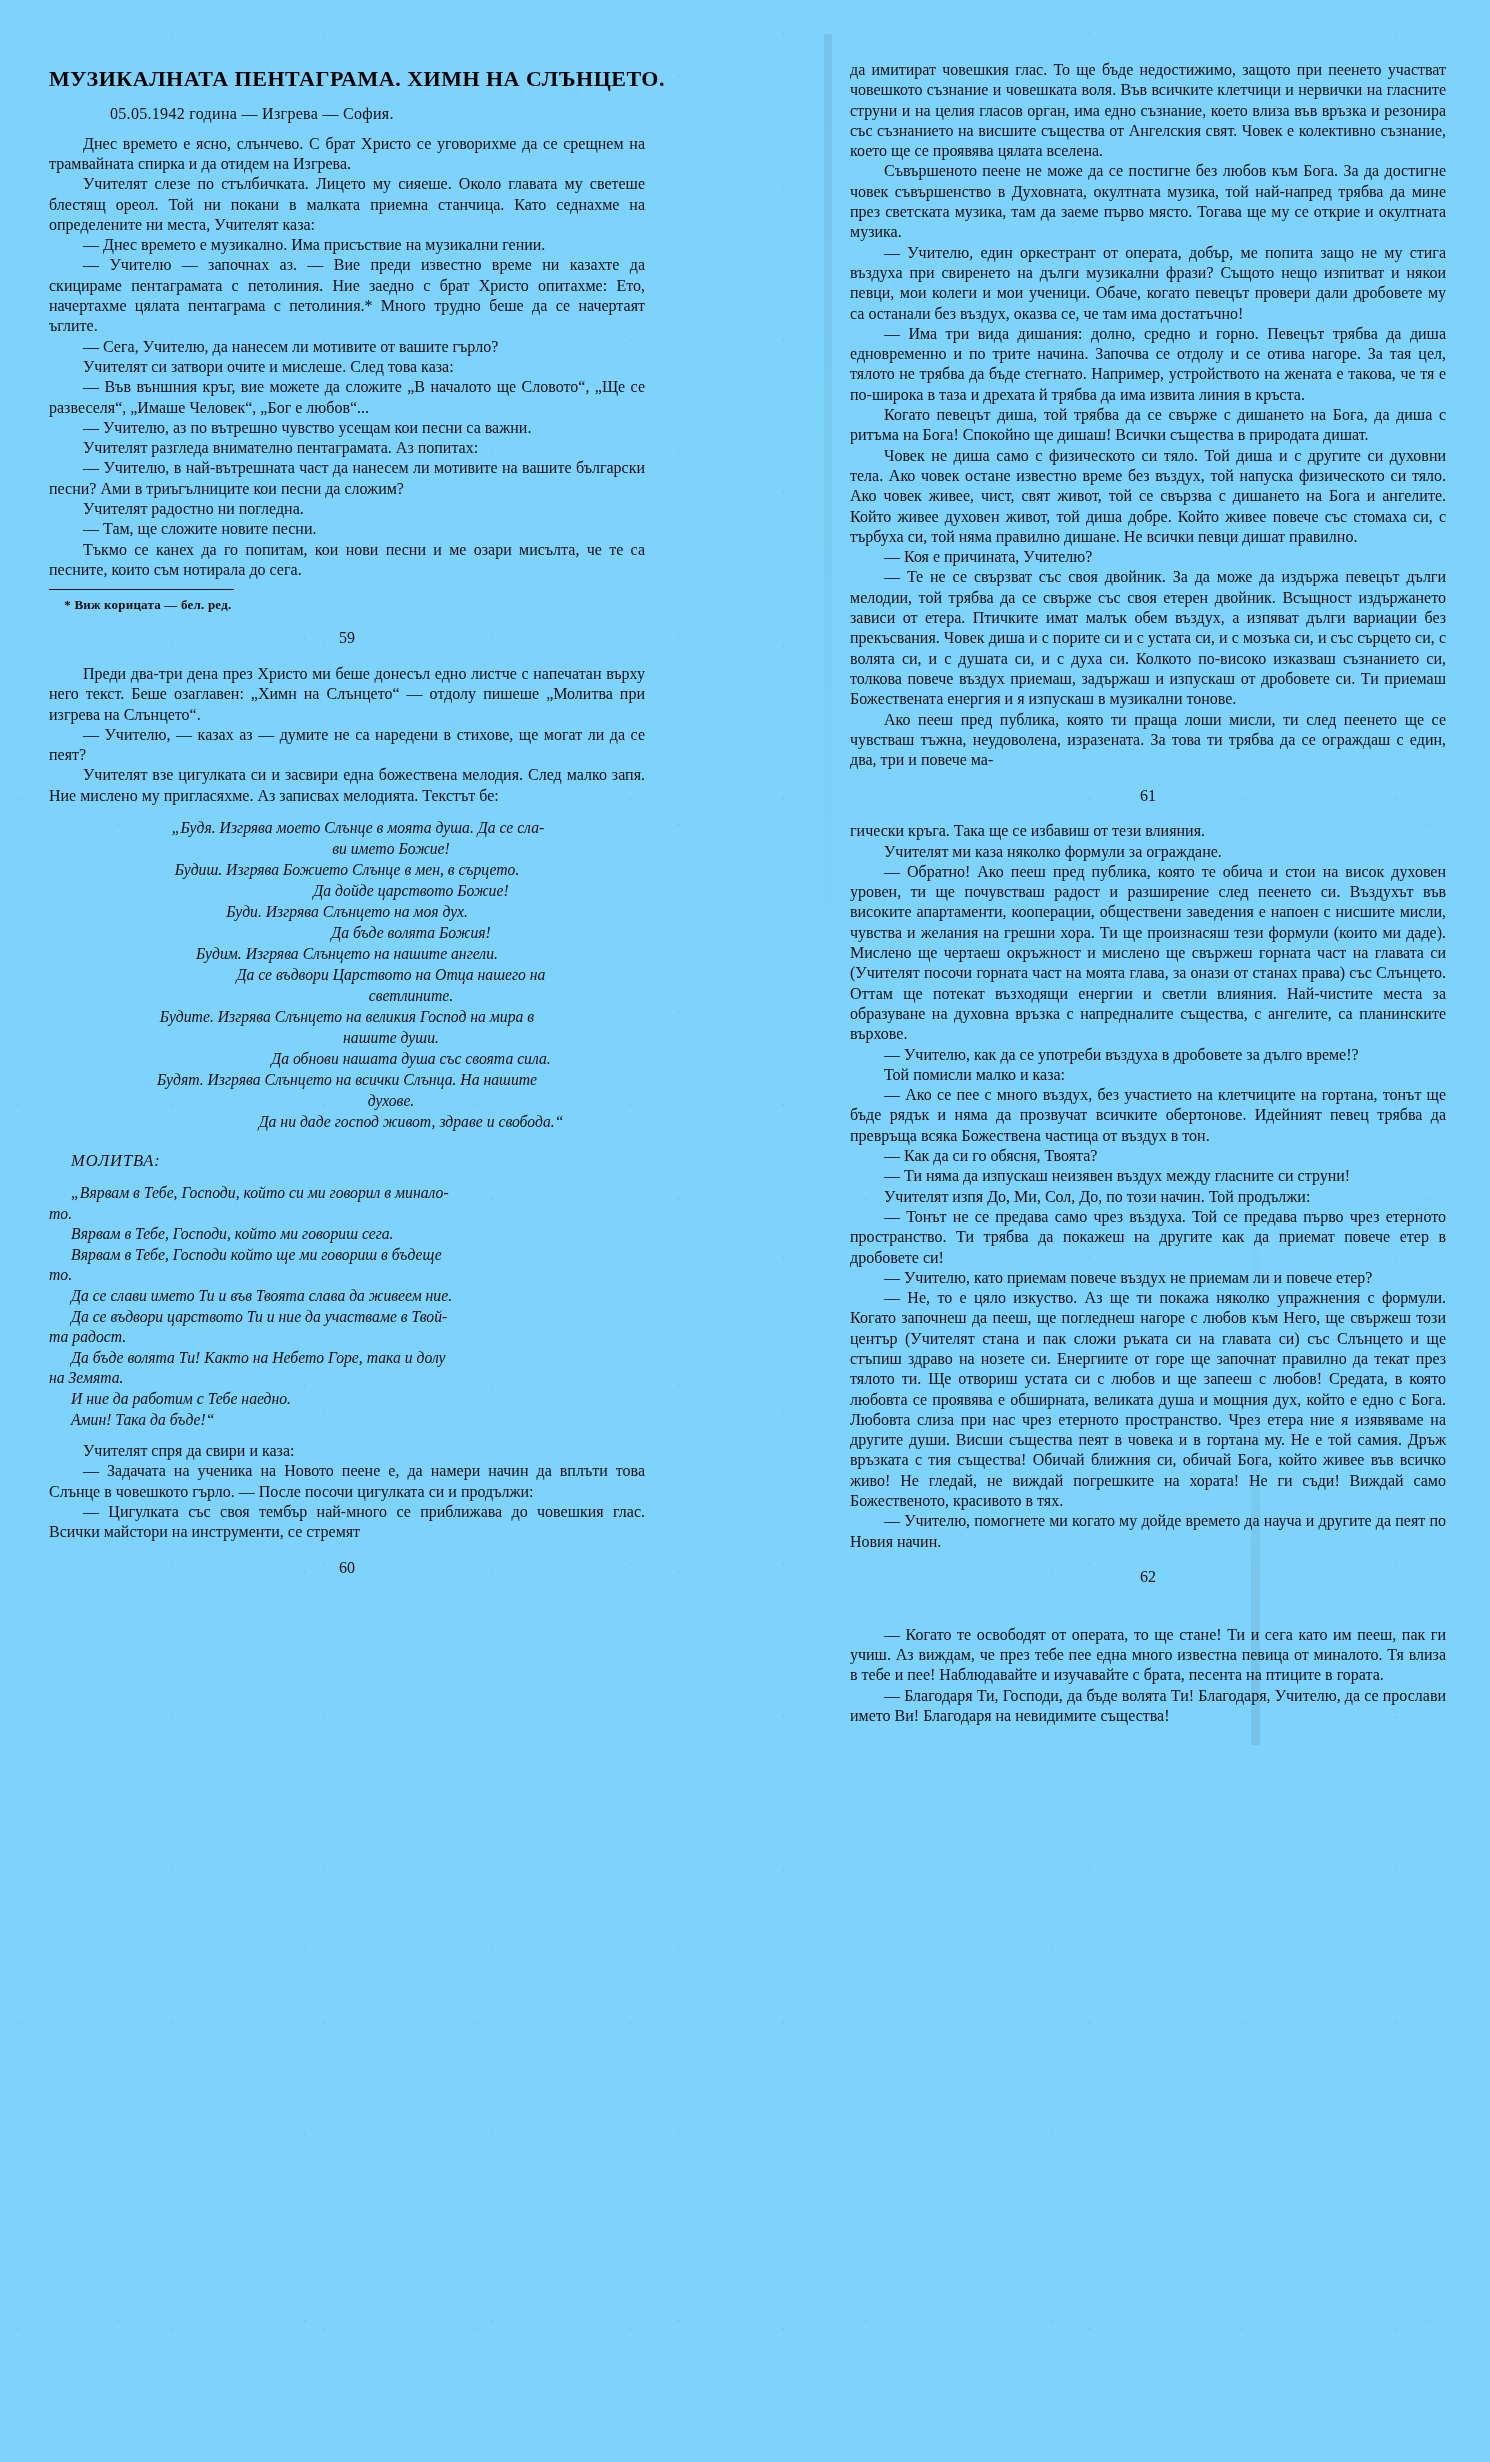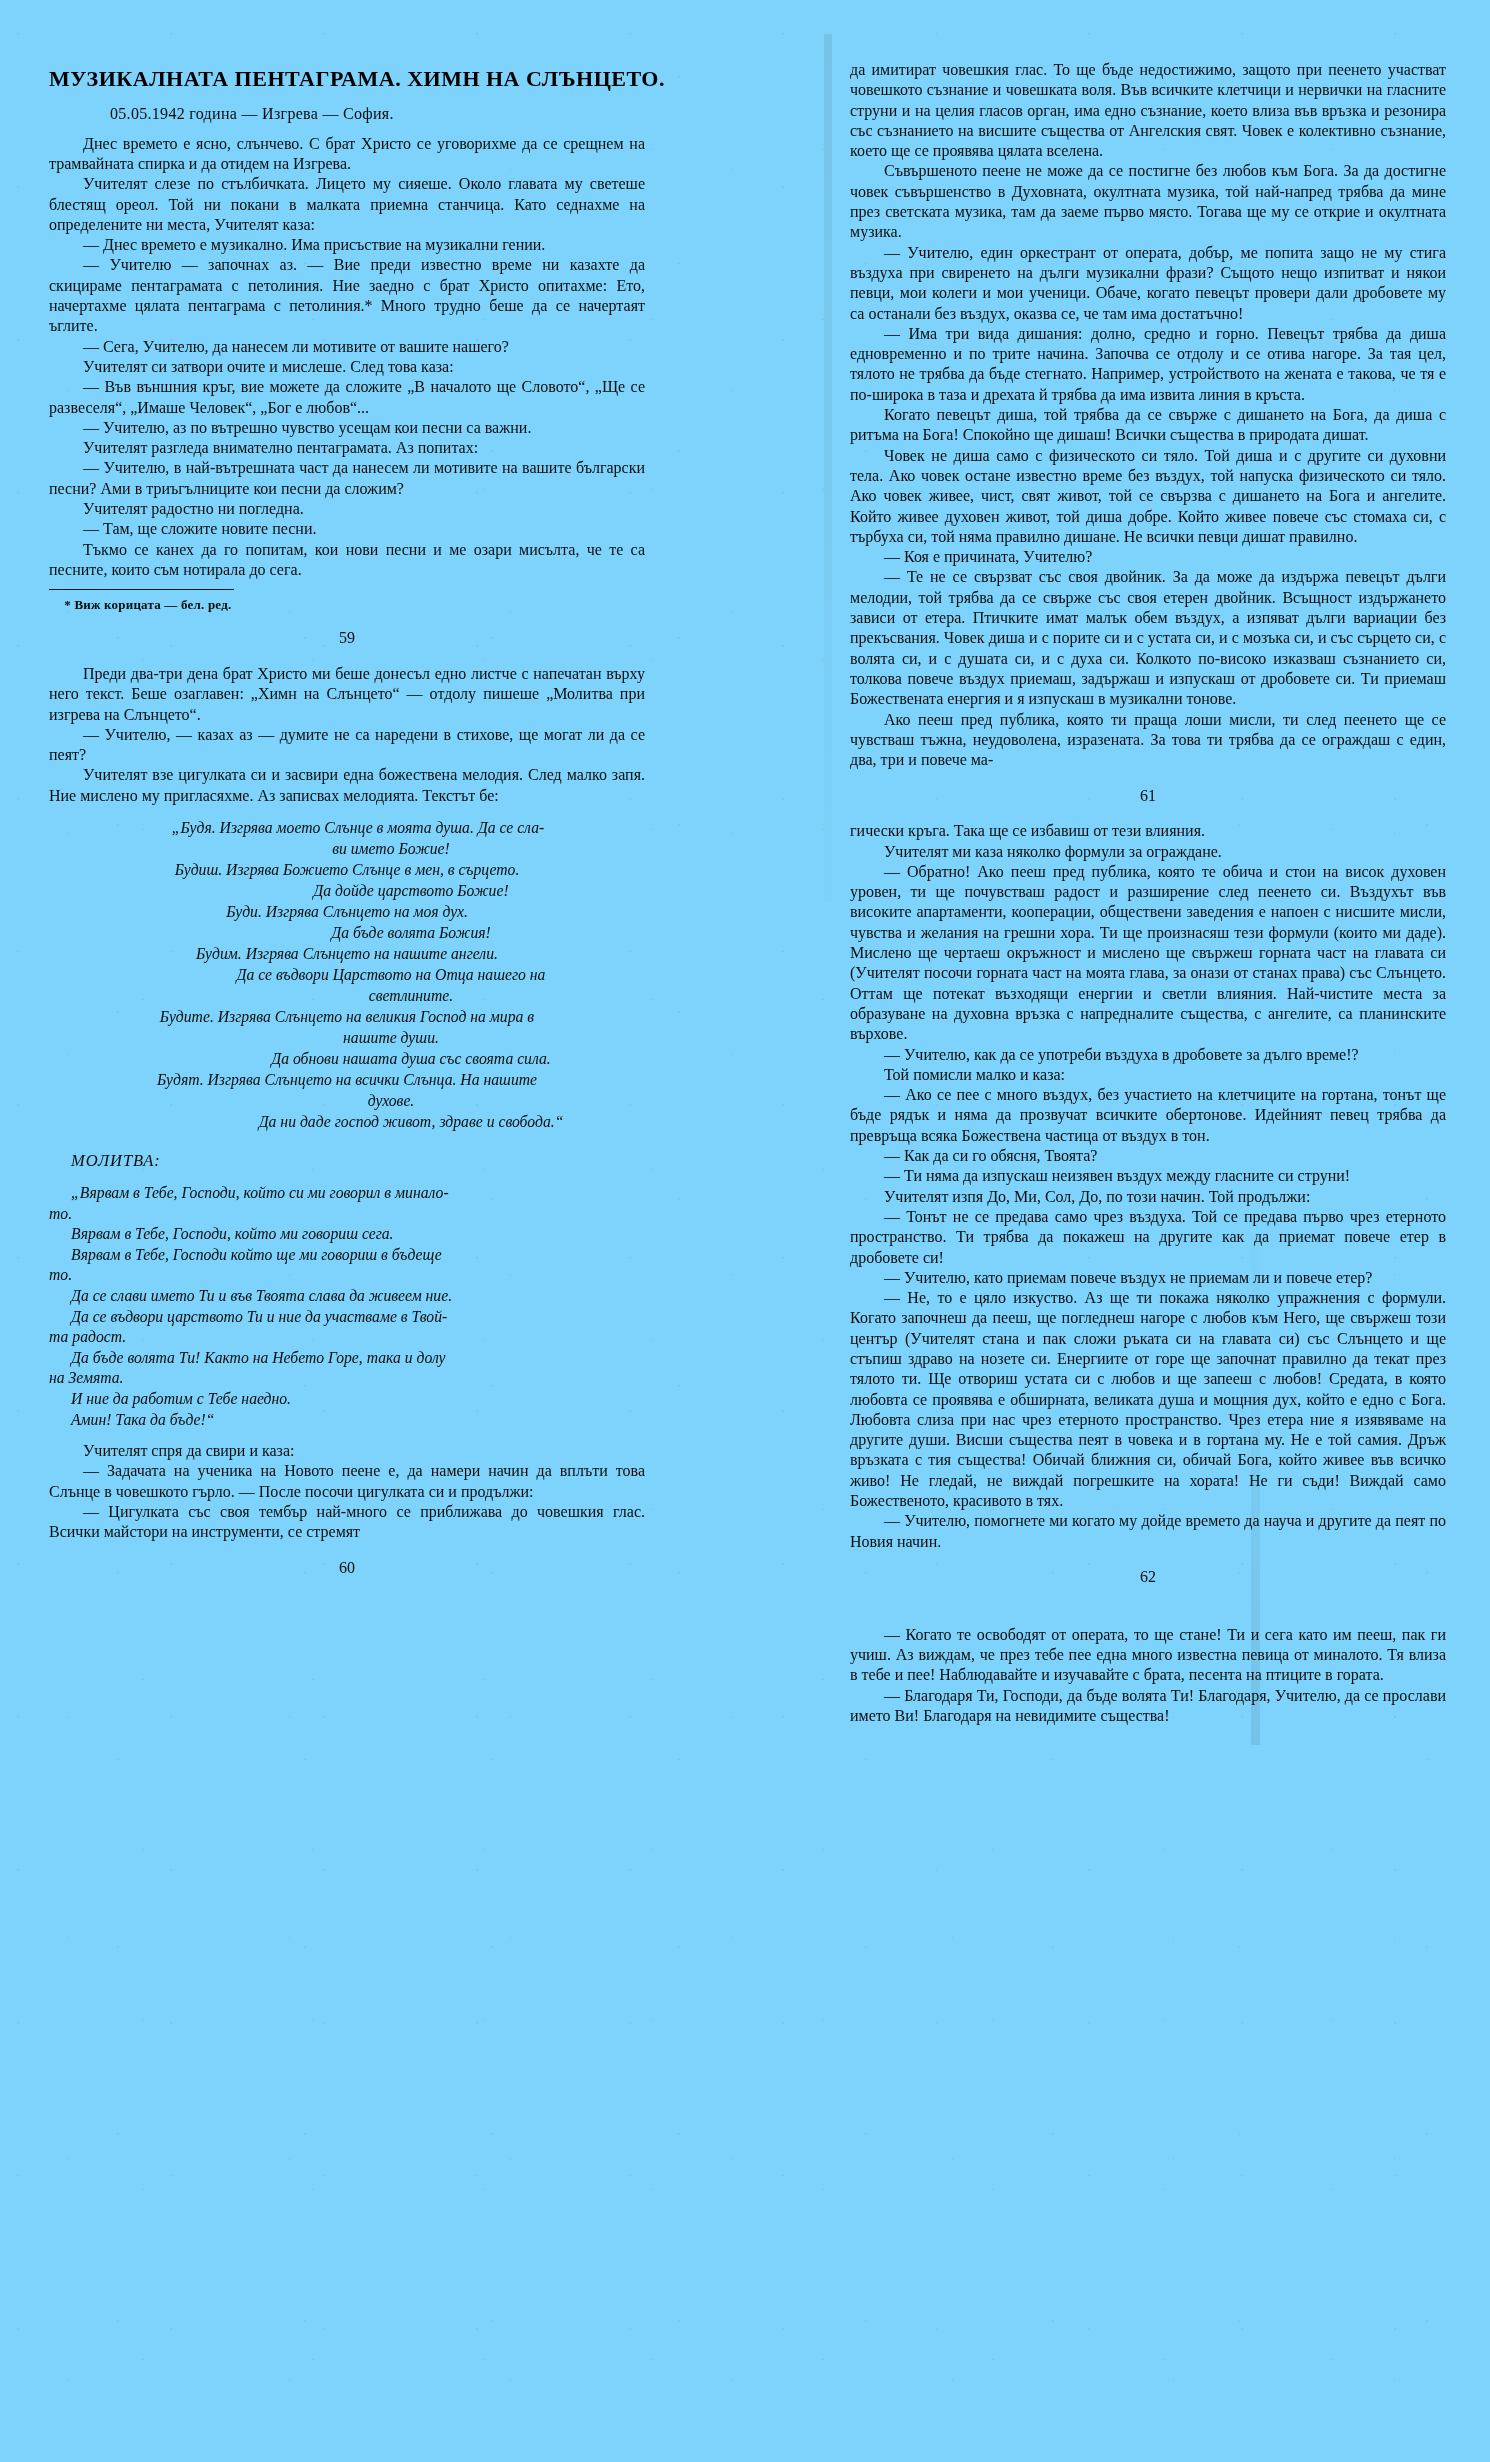--- a/index.html
+++ b/index.html
@@ -124,36 +124,36 @@
   <div class="title">МУЗИКАЛНАТА ПЕНТАГРАМА. ХИМН НА СЛЪНЦЕТО.</div>
 
   <div class="col col-left" style="top:104px;">
 
     <p class="datum">05.05.1942 година  —  Изгрева  —  София.</p>
 
     <p>Днес времето е ясно, слънчево. С брат Христо се уговорихме да се срещнем на трамвайната спирка и да отидем на Изгрева.</p>
     <p>Учителят слезе по стълбичката. Лицето му сияеше. Около главата му светеше блестящ ореол. Той ни покани в малката приемна станчица. Като седнахме на определените ни места, Учителят каза:</p>
     <p>— Днес времето е музикално. Има присъствие на музикални гении.</p>
     <p>— Учителю — започнах аз. — Вие преди известно време ни казахте да скицираме пентаграмата с петолиния. Ние заедно с брат Христо опитахме: Ето, начертахме цялата пентаграма с петолиния.* Много трудно беше да се начертаят ъглите.</p>
-    <p>— Сега, Учителю, да нанесем ли мотивите от вашите нашего?</p>
+    <p>— Сега, Учителю, да нанесем ли мотивите от вашите гърло?</p>
     <p>Учителят си затвори очите и мислеше. След това каза:</p>
     <p>— Във външния кръг, вие можете да сложите „В началото ще Словото“, „Ще се развеселя“, „Имаше Человек“, „Бог е любов“...</p>
     <p>— Учителю, аз по вътрешно чувство усещам кои песни са важни.</p>
     <p>Учителят разгледа внимателно пентаграмата. Аз попитах:</p>
     <p>— Учителю, в най-вътрешната част да нанесем ли мотивите на вашите български песни? Ами в триъгълниците кои песни да сложим?</p>
     <p>Учителят радостно ни погледна.</p>
     <p>— Там, ще сложите новите песни.</p>
     <p>Тъкмо се канех да го попитам, кои нови песни и ме озари мисълта, че те са песните, които съм нотирала до сега.</p>
 
     <div class="fnrule"></div>
     <p class="footnote">* Виж корицата — бел. ред.</p>
 
     <p class="pagenum">59</p>
 
-    <p>Преди два-три дена брат Христо ми беше донесъл едно листче с напечатан върху него текст. Беше озаглавен: „Химн на Слънцето“ — отдолу пишеше „Молитва при изгрева на Слънцето“.</p>
+    <p>Преди два-три дена през Христо ми беше донесъл едно листче с напечатан върху него текст. Беше озаглавен: „Химн на Слънцето“ — отдолу пишеше „Молитва при изгрева на Слънцето“.</p>
     <p>— Учителю, — казах аз — думите не са наредени в стихове, ще могат ли да се пеят?</p>
     <p>Учителят взе цигулката си и засвири една божествена мелодия. След малко запя. Ние мислено му пригласяхме. Аз записвах мелодията. Текстът бе:</p>
 
     <div class="spacer-sm"></div>
 
     <div class="hymn">
       <div class="l1">„Будя. Изгрява моето Слънце в моята душа. Да се сла-</div>
       <div class="l2">ви името Божие!</div>
       <div class="l0">Будиш. Изгрява Божието Слънце в мен, в сърцето.</div>
       <div class="l3">Да дойде царството Божие!</div>

